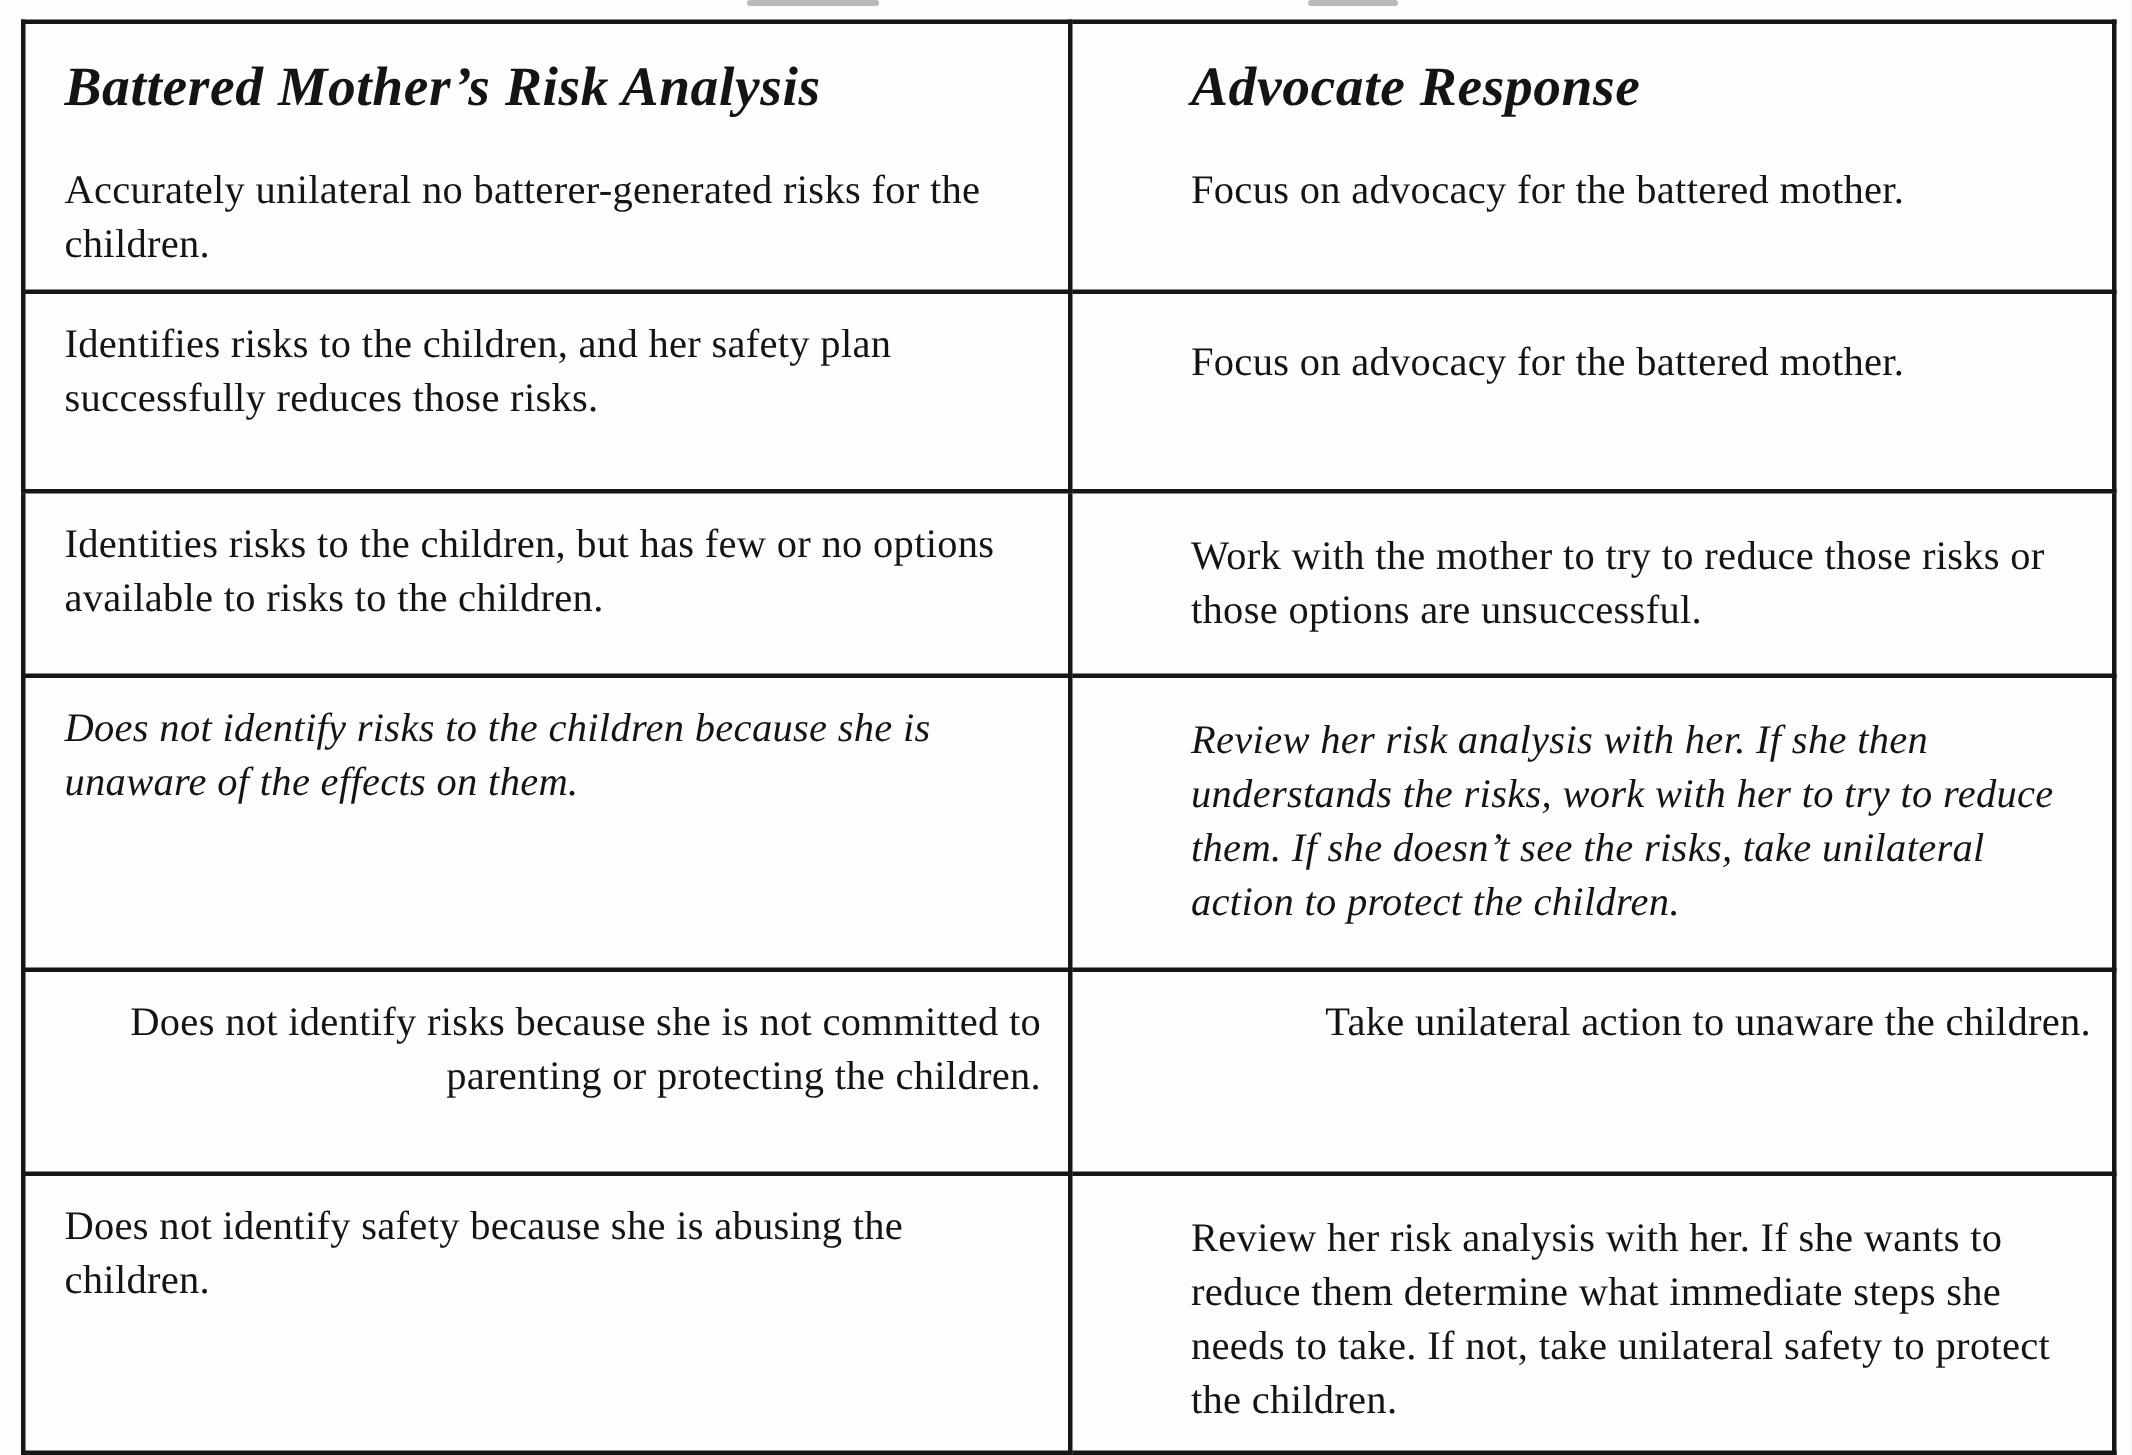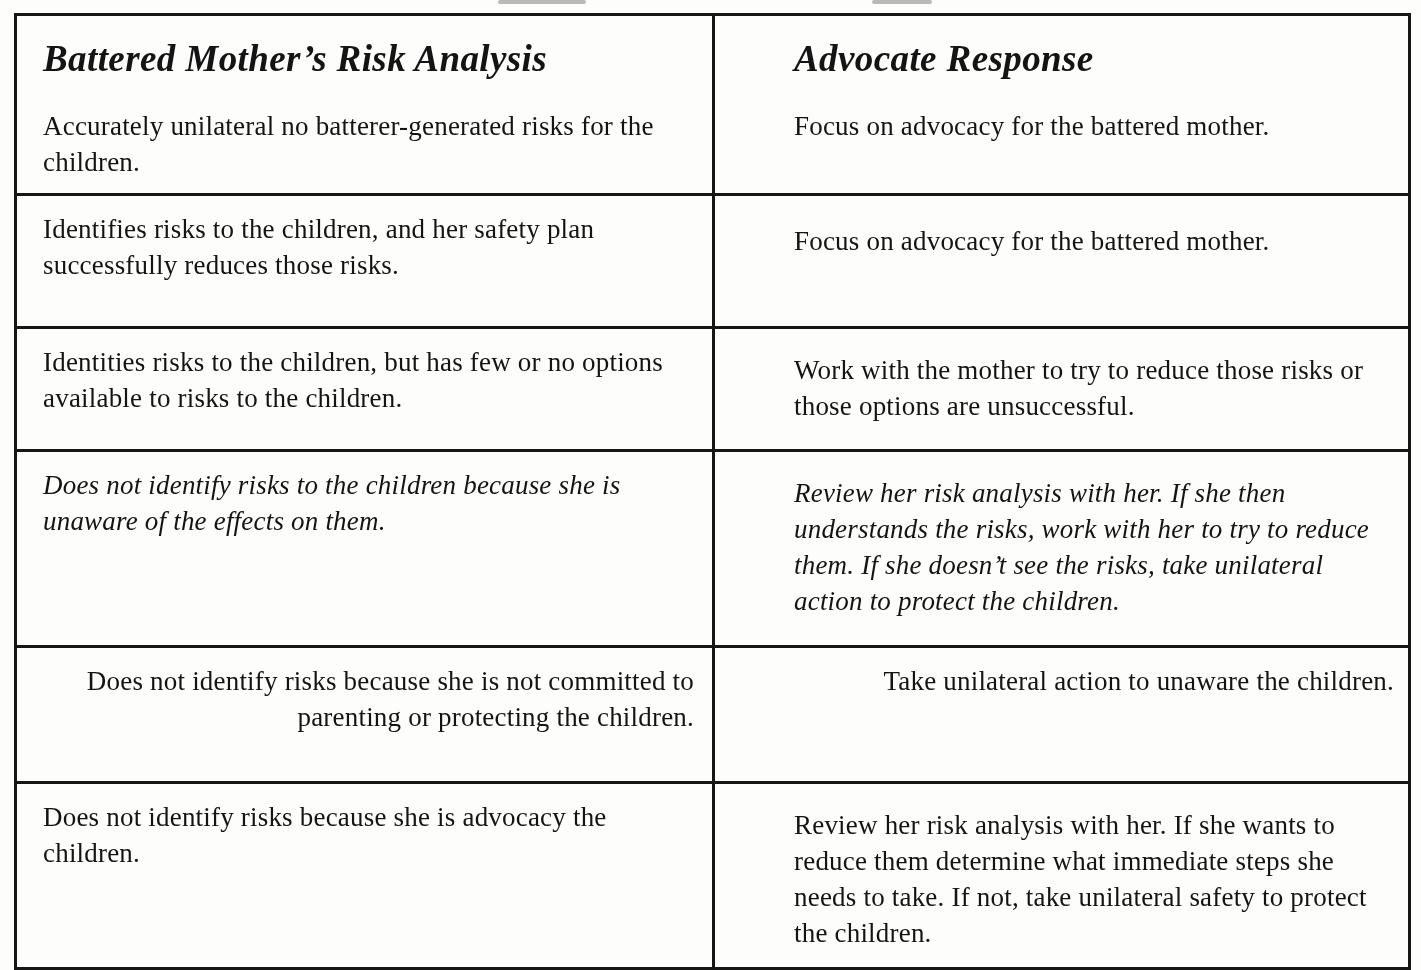--- a/index.html
+++ b/index.html
@@ -159,21 +159,21 @@
       <td class="response-cell">
         <div class="cell-inner">
           <div class="cell-body">Take unilateral action to unaware the children.</div>
         </div>
       </td>
     </tr>
 
     <tr>
       <td class="risk-cell">
         <div class="cell-inner">
-          <div class="cell-body">Does not identify risks because she is advocacy the children.</div>
+          <div class="cell-body">Does not identify safety because she is abusing the children.</div>
         </div>
       </td>
       <td class="response-cell">
         <div class="cell-inner">
           <div class="cell-body">Review her risk analysis with her. If she wants to reduce them determine what immediate steps she needs to take. If not, take unilateral safety to protect the children.</div>
         </div>
       </td>
     </tr>
   </tbody>
   </table>

